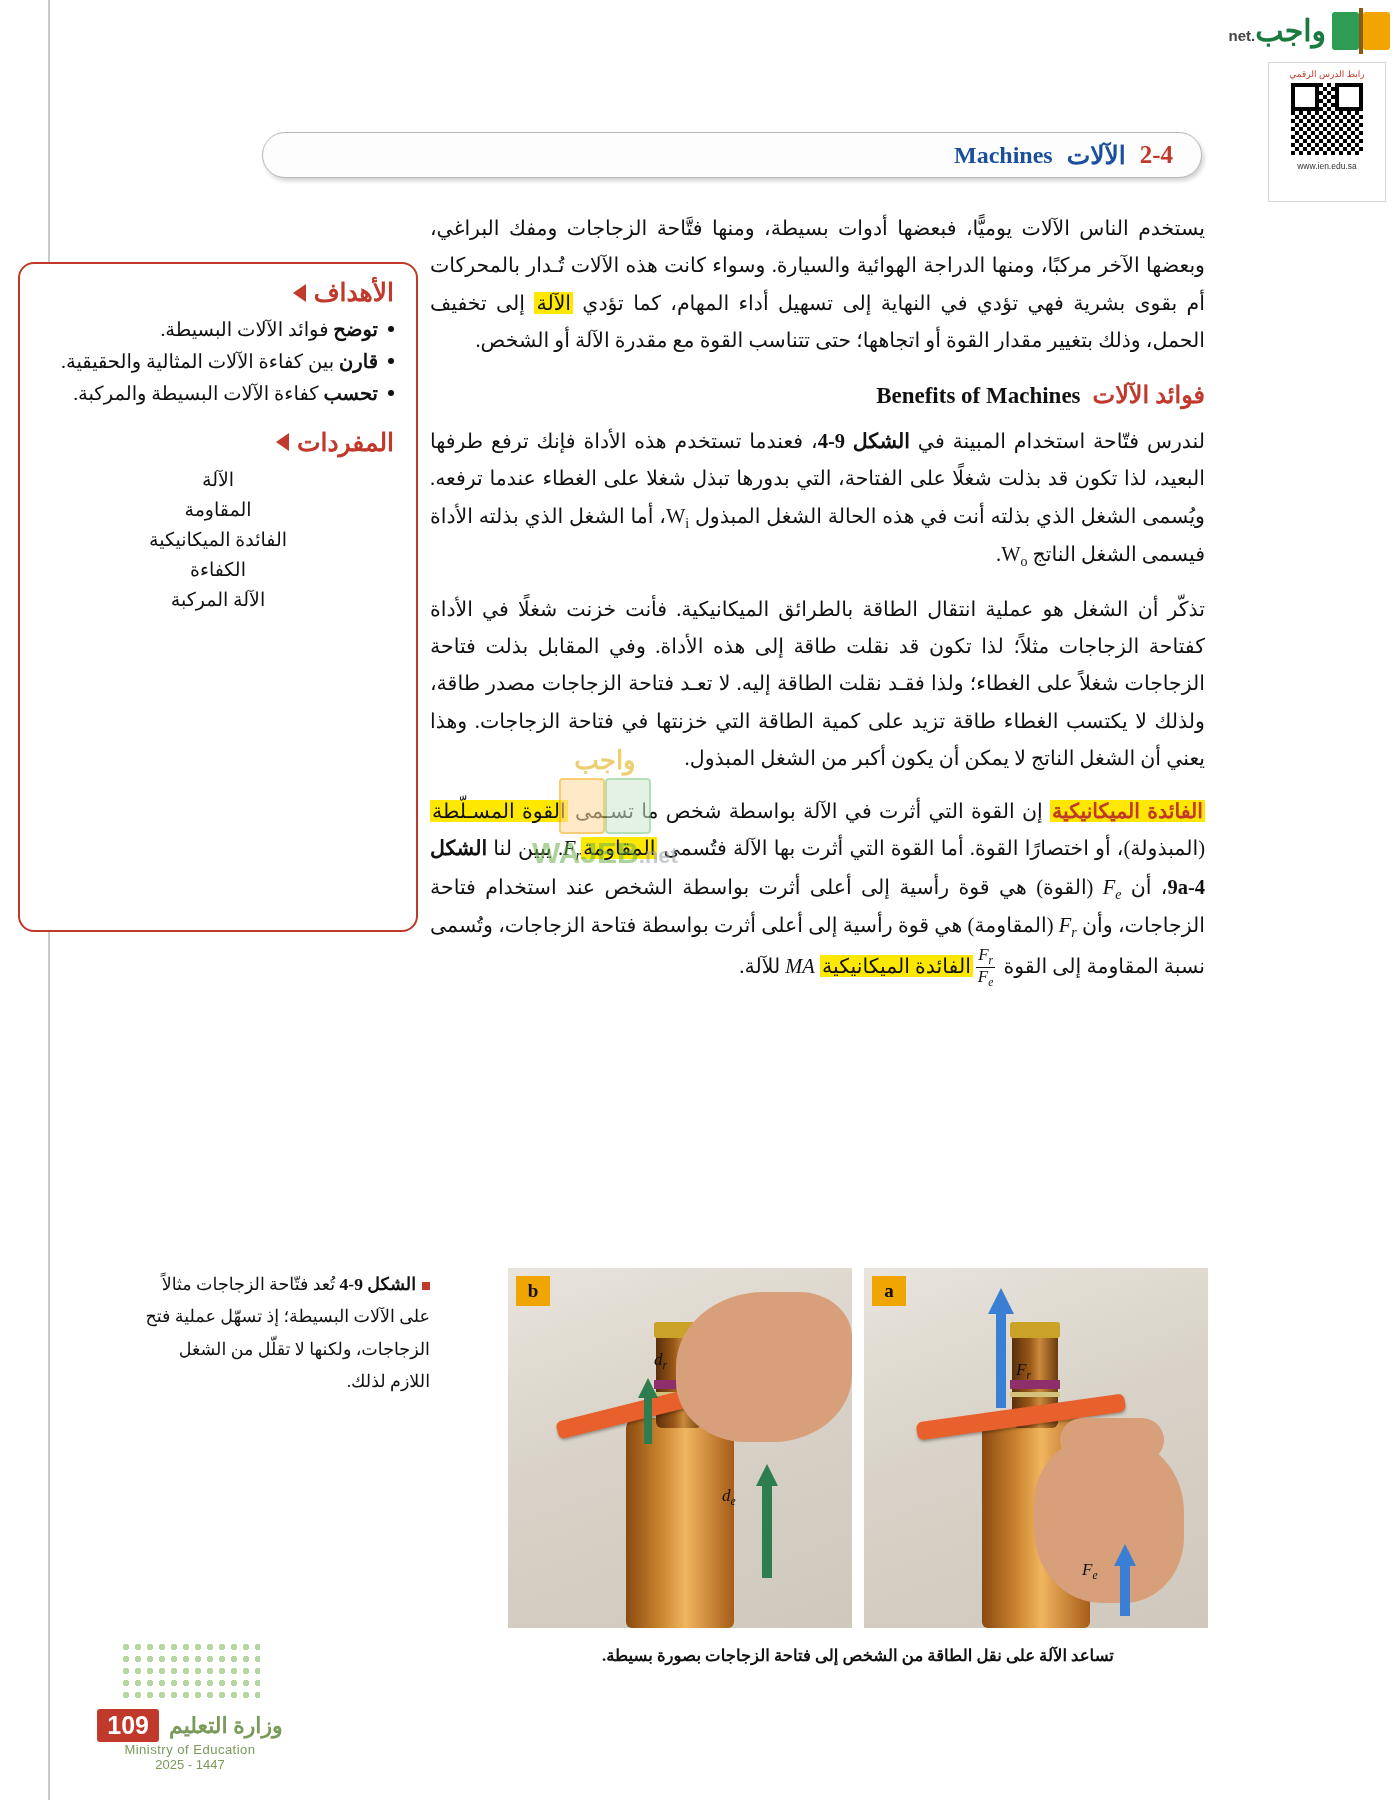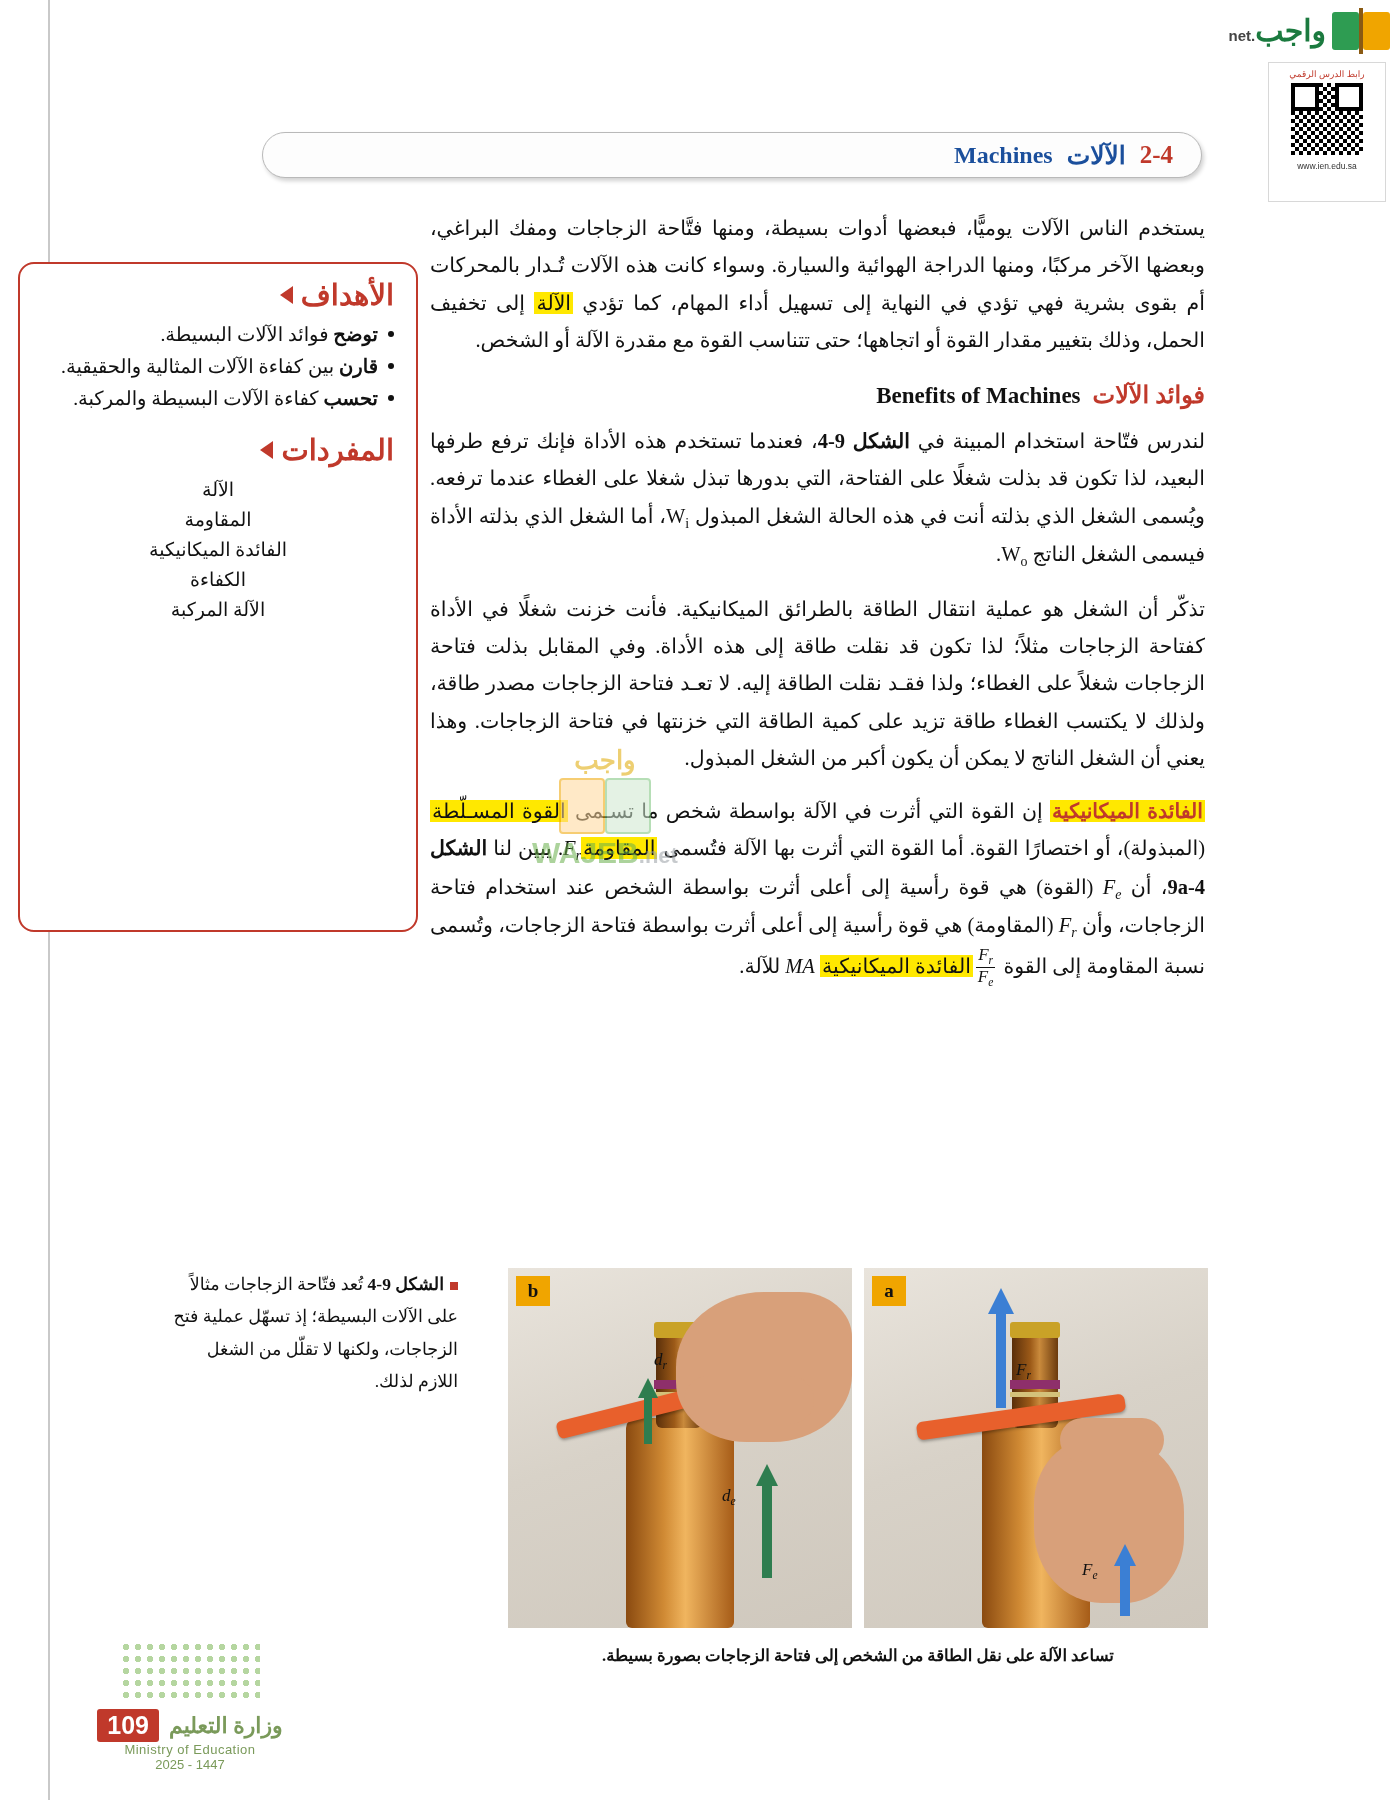--- a/index.html
+++ b/index.html
@@ -192,21 +192,21 @@
     gap: 8px;
     margin-bottom: 8px;
   }
   .sb-head .tri {
     width: 0; height: 0;
     border-top: 9px solid transparent;
     border-bottom: 9px solid transparent;
     border-right: 13px solid #c0392b;
   }
   .sb-head .t {
-    font-size: 29px;
+    font-size: 25px;
     font-weight: bold;
     color: #c0392b;
   }
   .sb-list {
     list-style: none;
     margin: 0;
     padding: 0;
   }
   .sb-list li {
     font-size: 19.5px;
@@ -329,21 +329,20 @@
   .fig-caption {
     position: absolute;
     top: 1268px;
     left: 140px;
     width: 290px;
     text-align: right;
     direction: rtl;
     font-size: 17.5px;
     line-height: 1.85;
     color: #111;
-    margin-left: 28px;
   }
   .fig-caption .sq {
     display: inline-block;
     width: 8px; height: 8px;
     background: #c0392b;
     margin-left: 6px;
     vertical-align: middle;
   }
   .fig-caption .lbl { font-weight: bold; }
 

